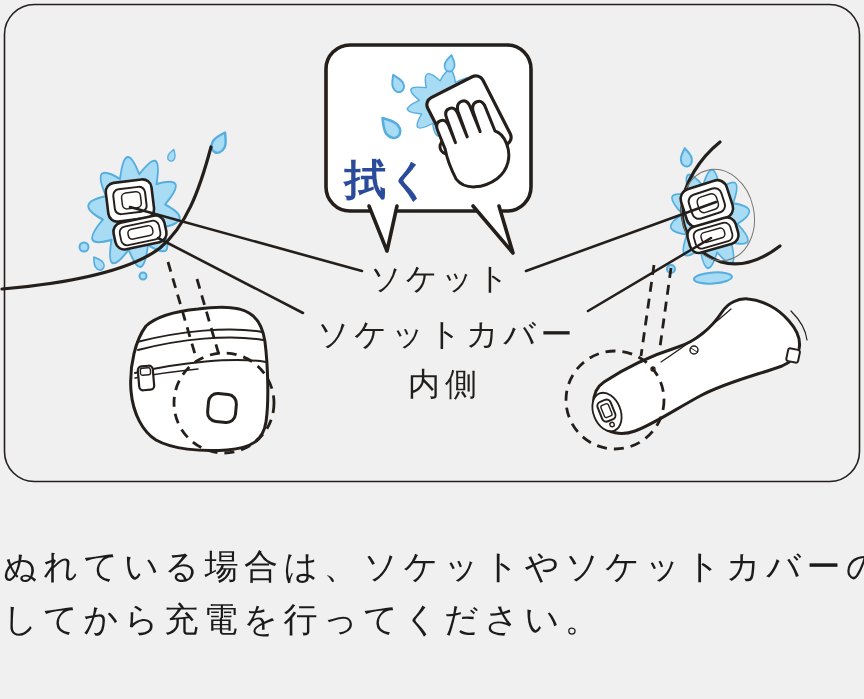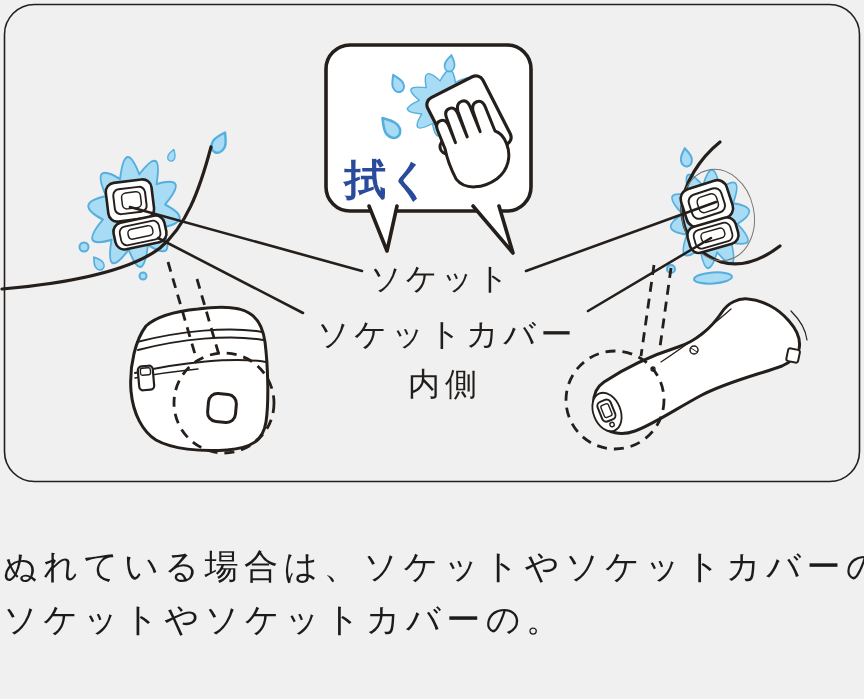--- a/index.html
+++ b/index.html
@@ -170,14 +170,14 @@
   </g>
 
   <text x="370" y="289" font-size="31" letter-spacing="4" class="figure-label">ソケット</text>
   <text x="317" y="345" font-size="32" letter-spacing="4.5" class="figure-label">ソケットカバー</text>
   <text x="408" y="395" font-size="32" letter-spacing="5" class="figure-label">内側</text>
 </svg>
 </div>
 
 <div class="caption">
   <div>ぬれている場合は、ソケットやソケットカバーの</div>
-  <div>ソケットやソケットカバーの。</div>
+  <div>してから充電を行ってください。</div>
 </div>
 
 </body></html>

